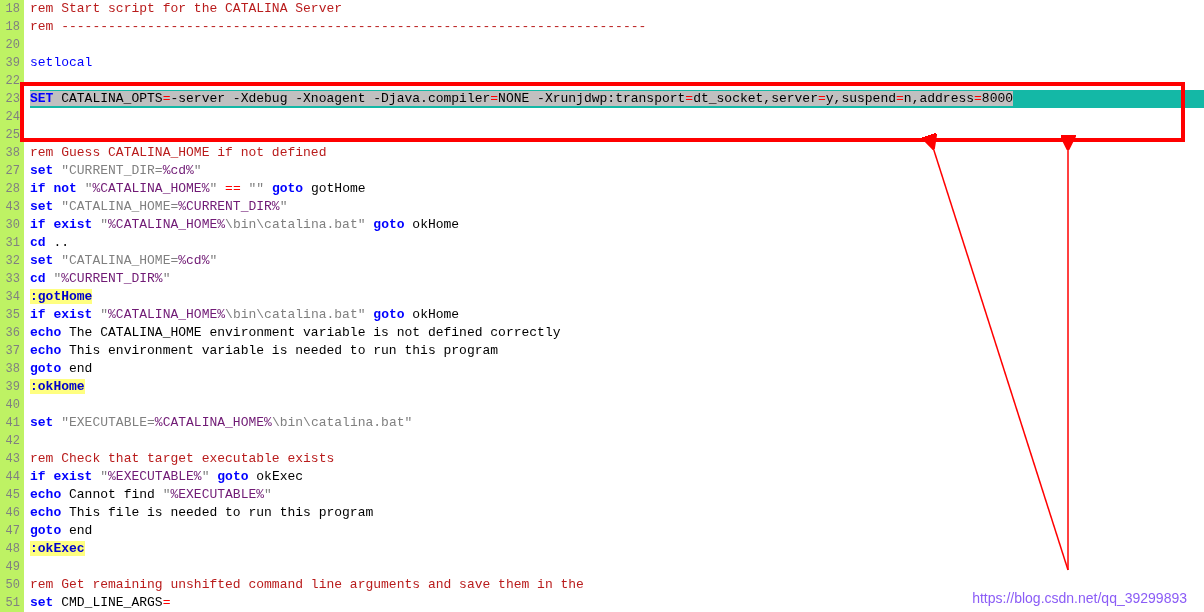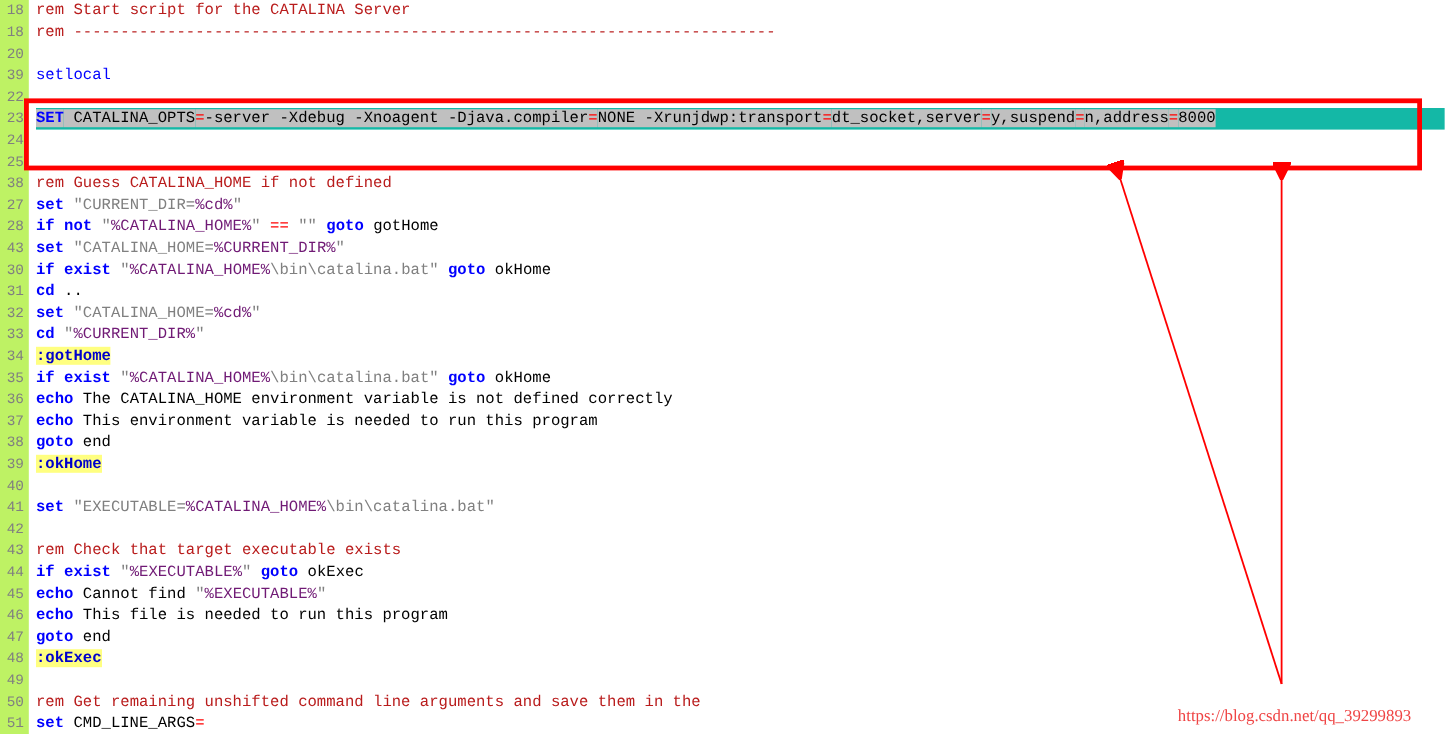--- a/index.html
+++ b/index.html
@@ -55,24 +55,24 @@
   }
   .arrow-line {
     position: absolute;
     stroke: #ff0000;
     stroke-width: 1.5;
     fill: none;
     pointer-events: none;
   }
   .watermark {
     position: absolute;
-    right: 28px;
+    right: 17px;
     bottom: 6px;
-    color: #ef4444;
-    font-family: Liberation Serif, serif;
+    color: #8b5cf6;
+    font-family: Liberation Sans, sans-serif;
     font-size: 14px;
   }
 </style>
 </head>
 <body>
 
 <div class="editor">
   <div class="gutter" id="gutter">
       <div>18</div>
       <div>18</div>

